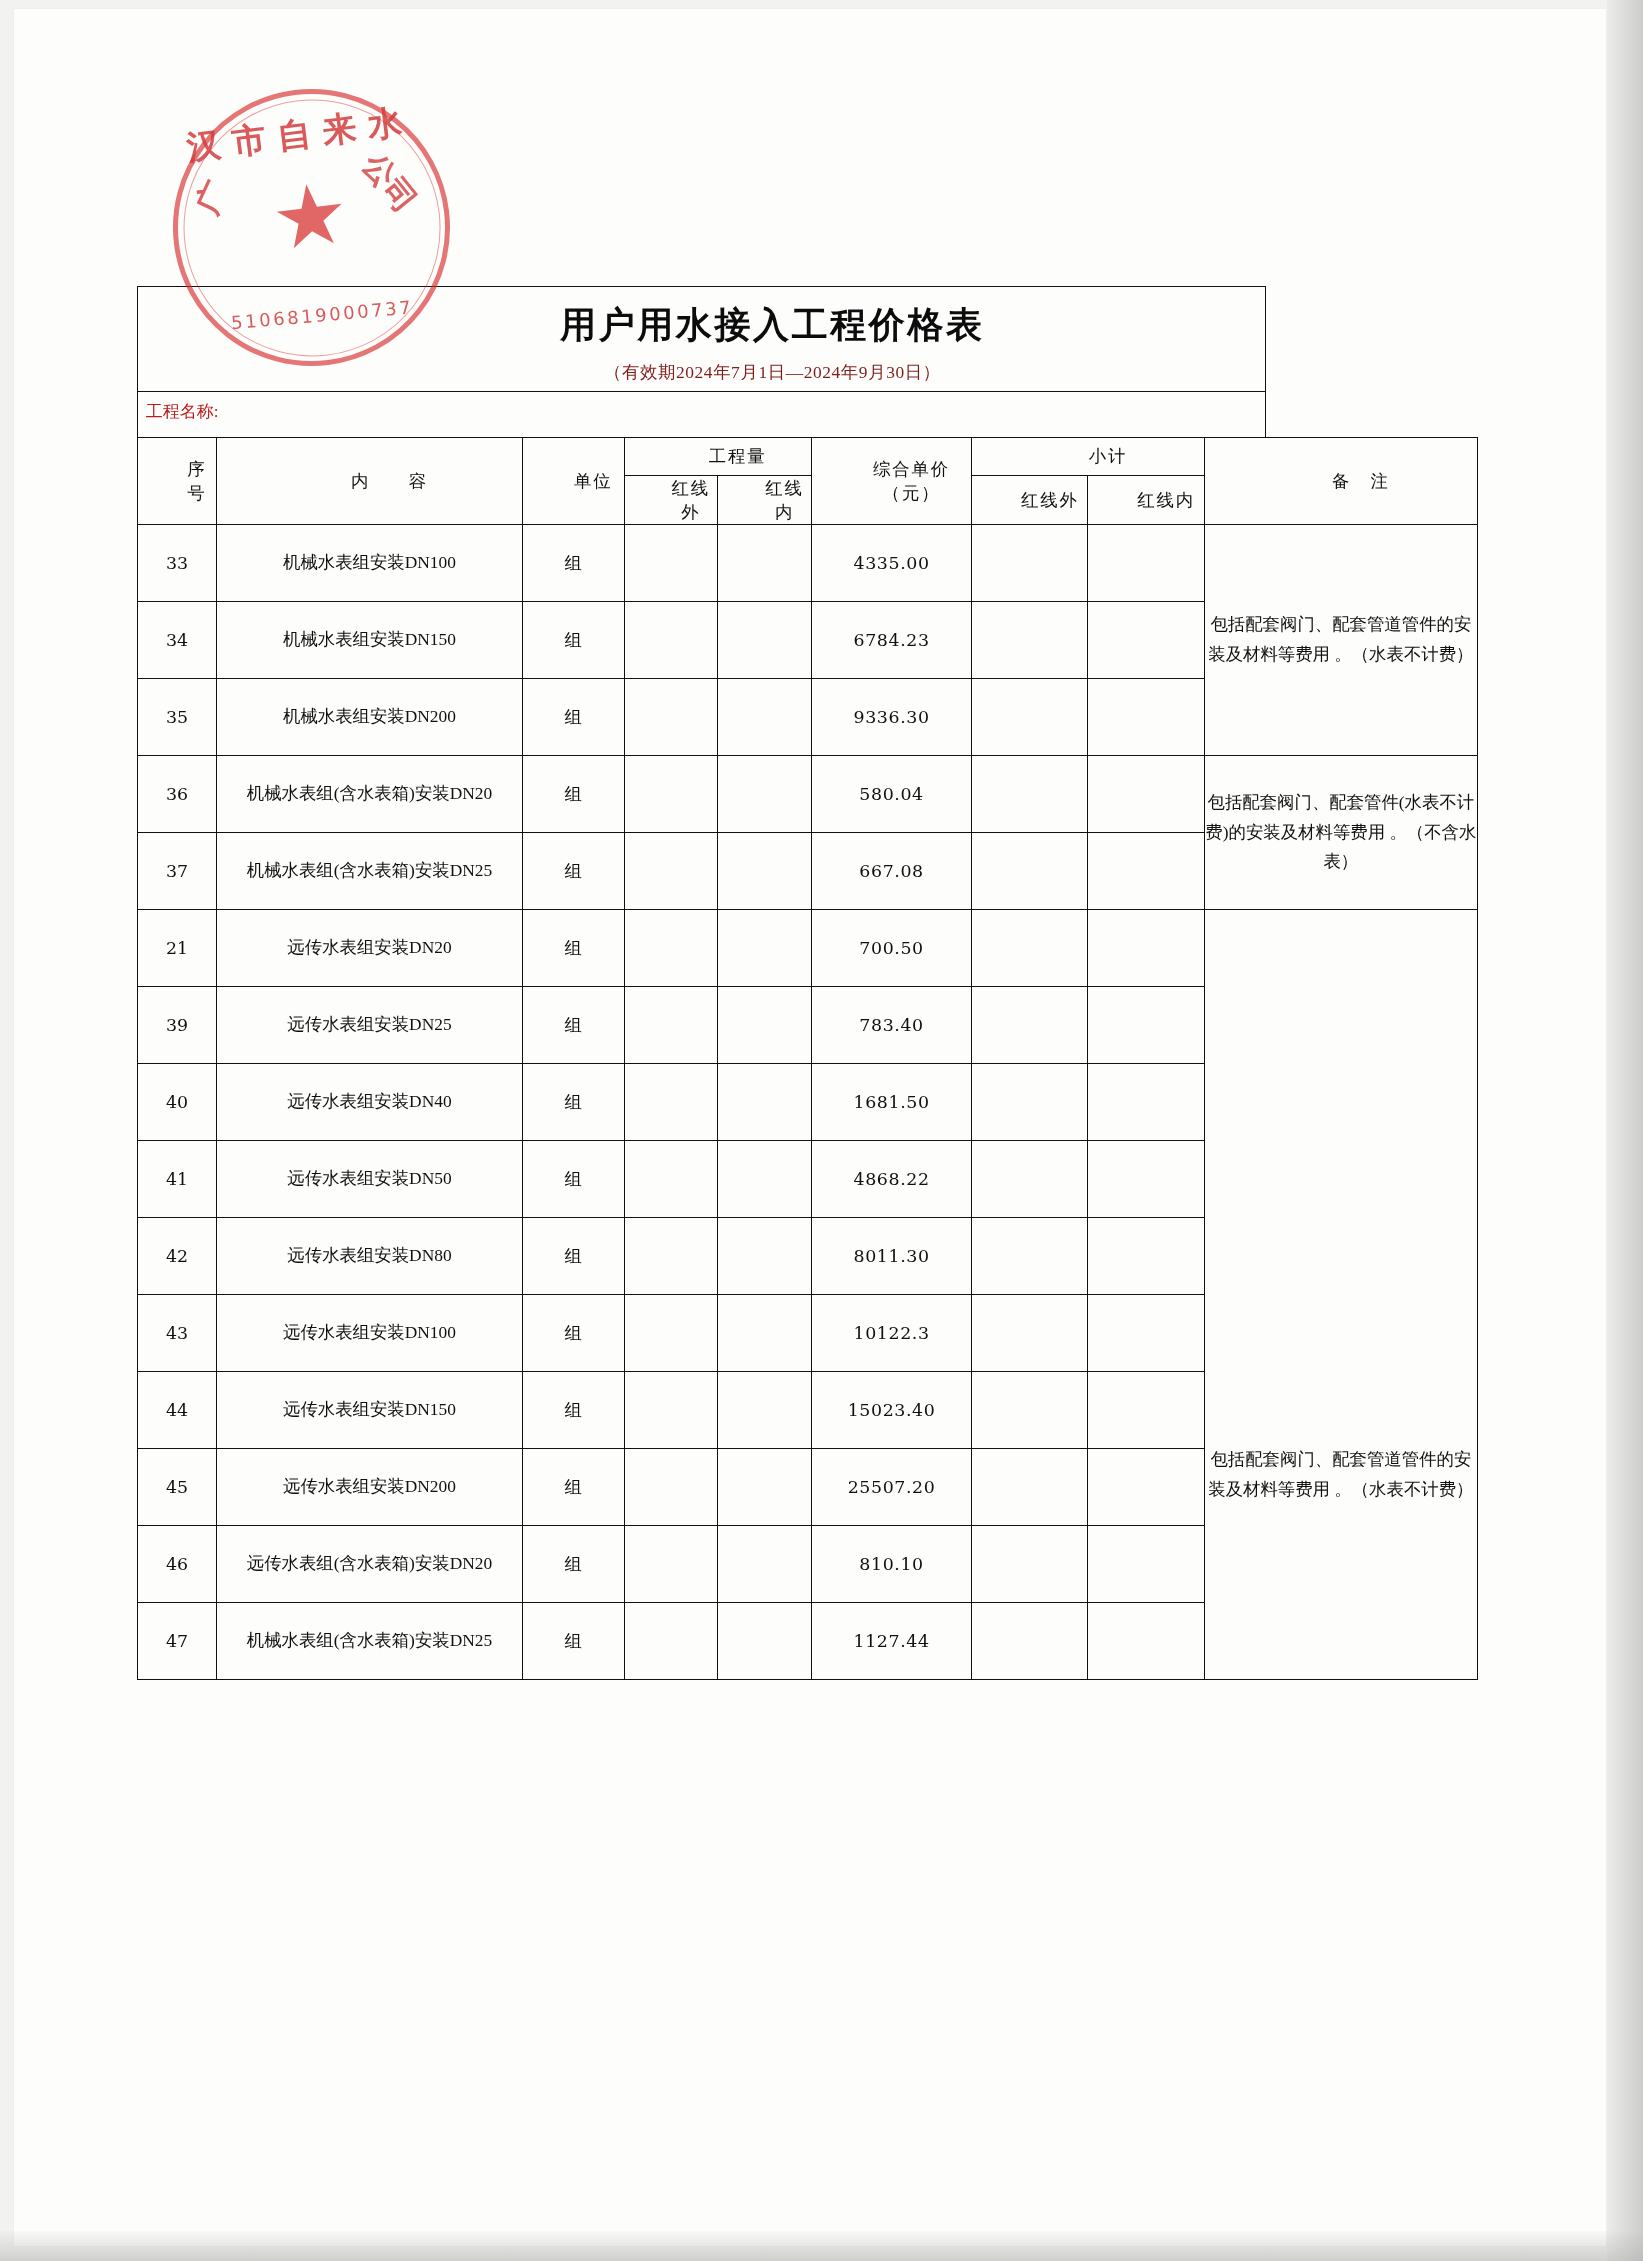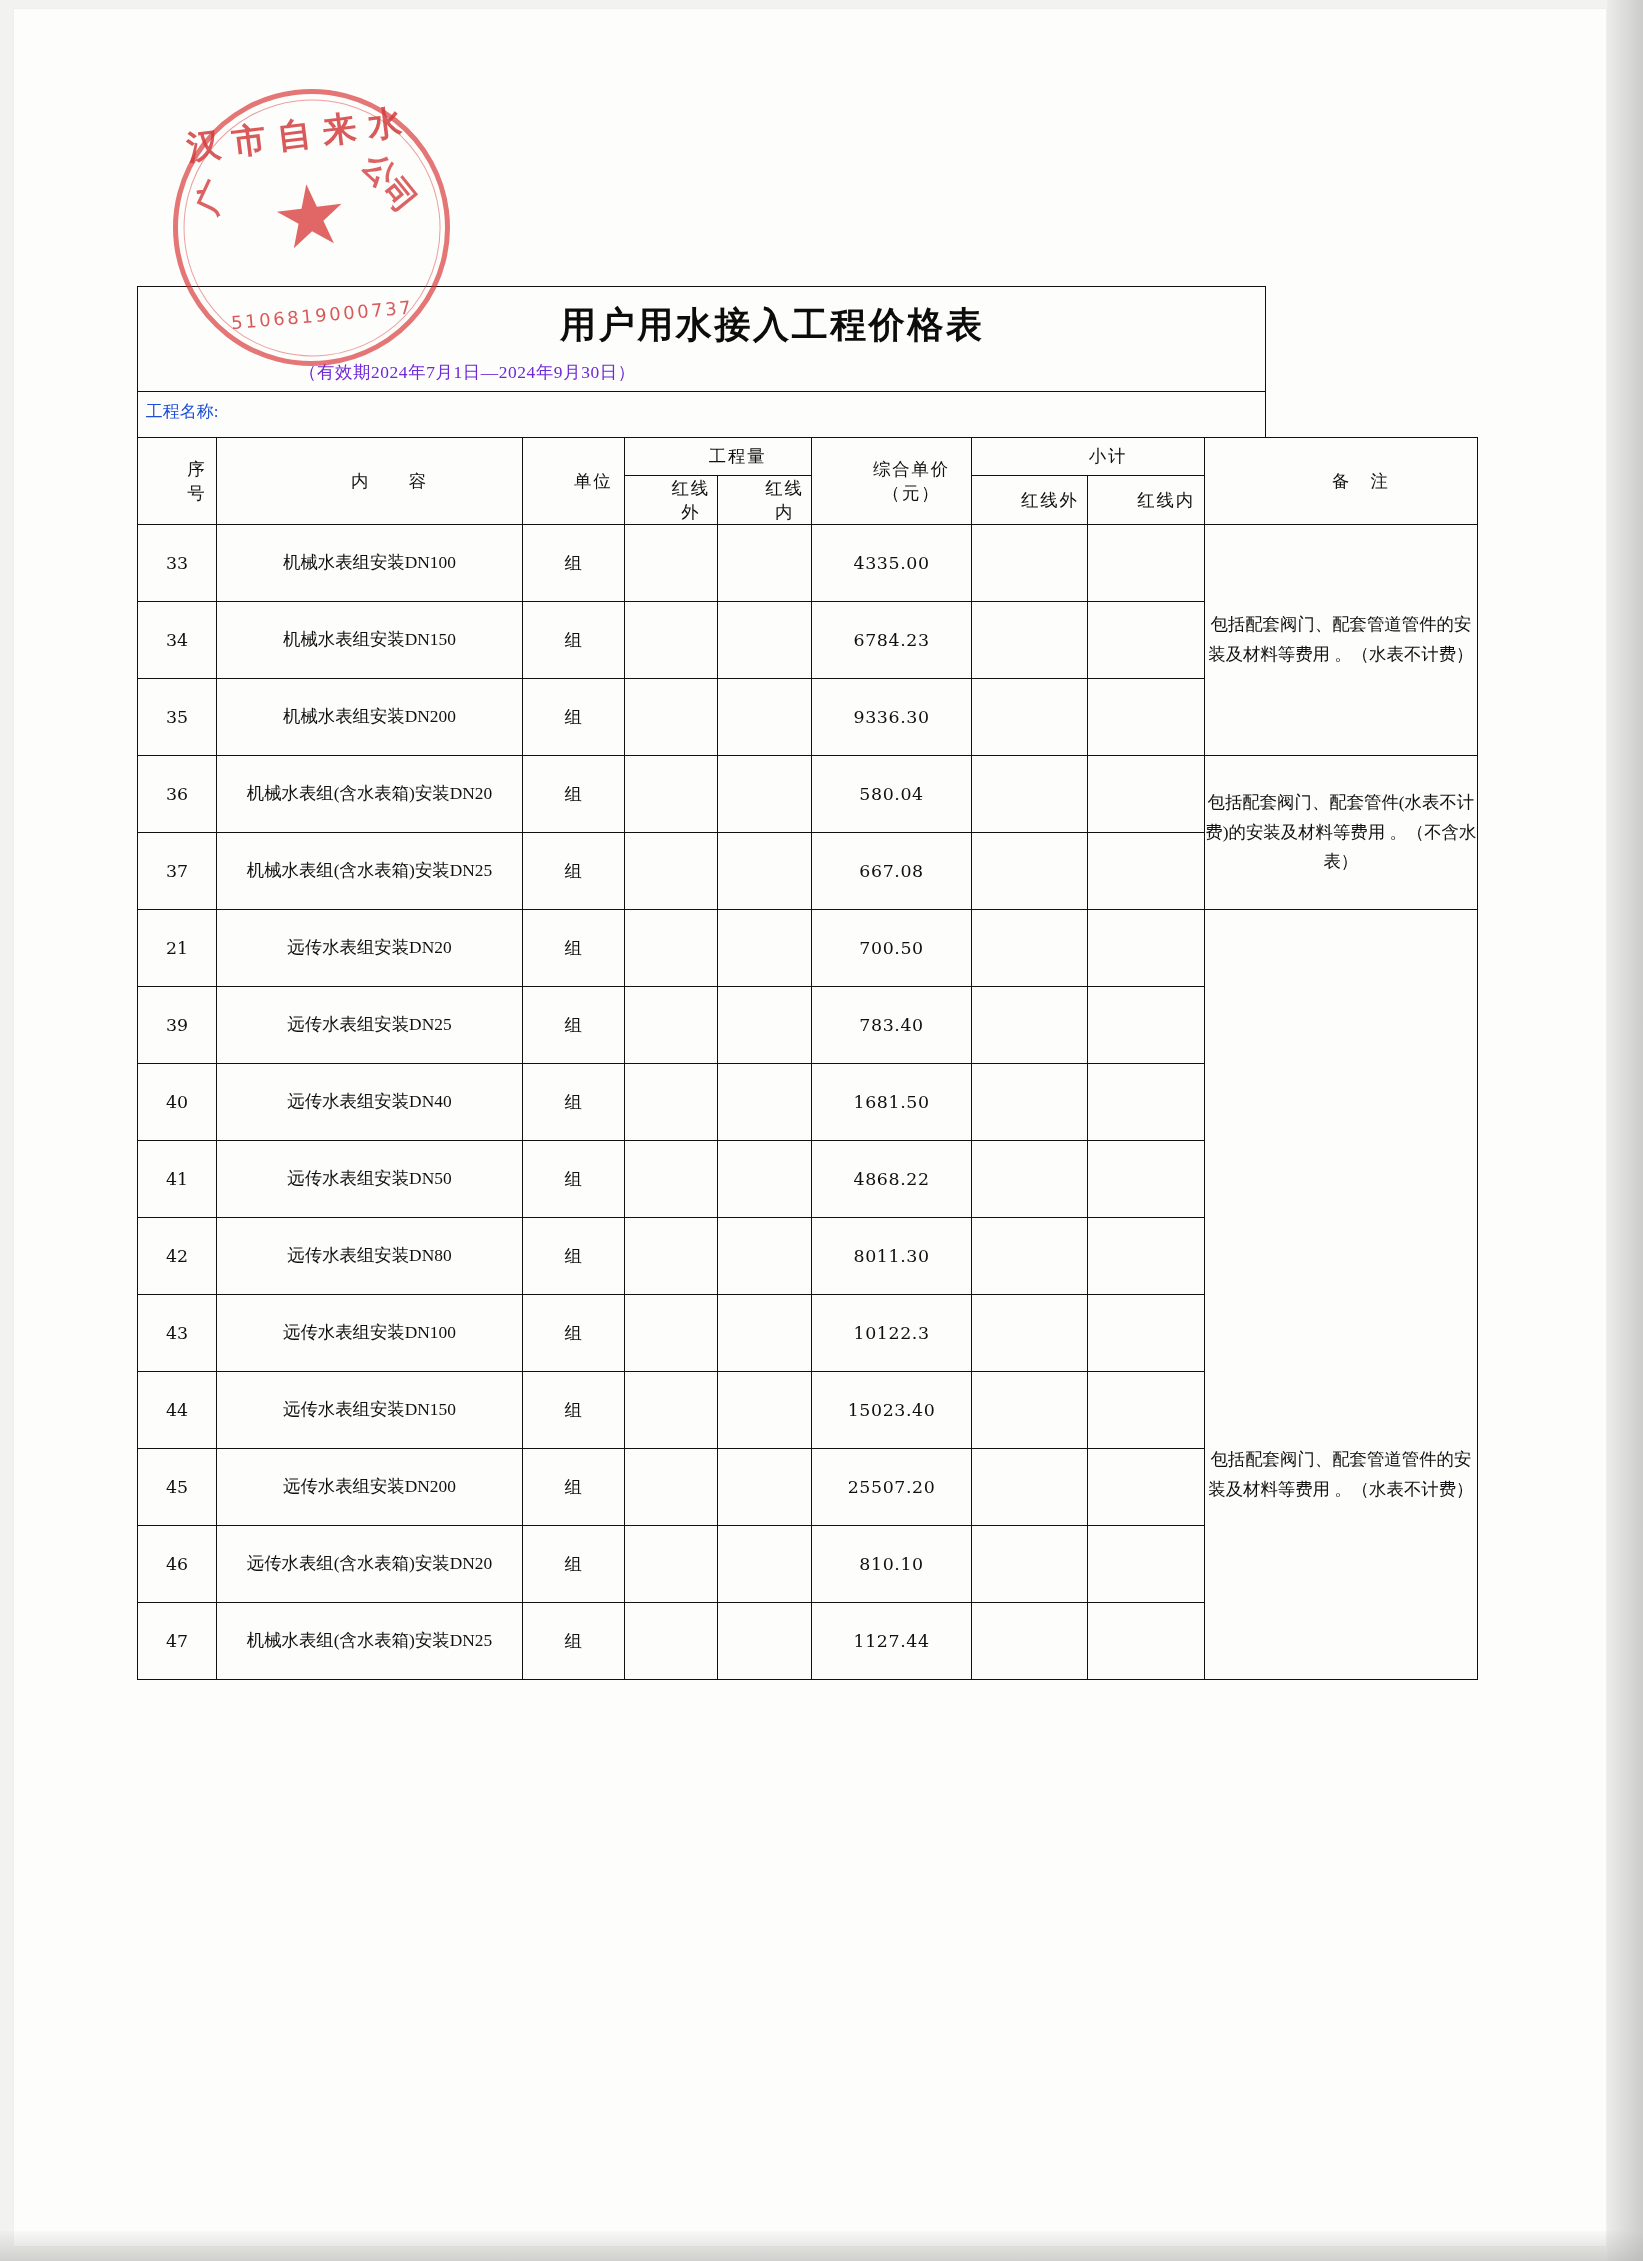--- a/index.html
+++ b/index.html
@@ -138,38 +138,38 @@
     text-align: center;
     font-size: 36px;
     font-weight: bold;
     font-family: "DejaVu Serif", serif;
     letter-spacing: 2.6px;
     color: #0c0c0c;
     margin-left: 161px;
     margin-right: 19.3px;
   }
   .doc-subtitle {
-    text-align: left;
+    text-align: center;
     font-size: 17.4px;
-    color: #6d28d9;
+    color: #7f1d1d;
     margin-top: 10.3px;
     margin-bottom: 6.4px;
     margin-left: 161px;
     margin-right: 19.3px;
     letter-spacing: 0.6px;
   }
   .project-row {
     border-top: 1.3px solid #111;
     border-bottom: none;
     height: 40px;
     display: flex;
     align-items: center;
     padding-left: 7.7px;
     font-size: 17px;
-    color: #1d4ed8;
+    color: #b91c1c;
   }
 
   table.price {
     border-collapse: collapse;
     width: 1341px;
     table-layout: fixed;
   }
   table.price th, table.price td {
     border: 1.3px solid #111;
     font-size: 17.4px;

